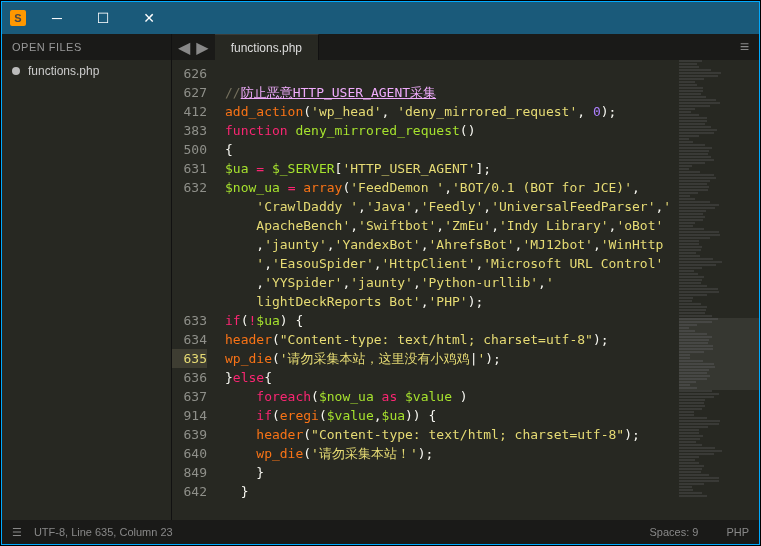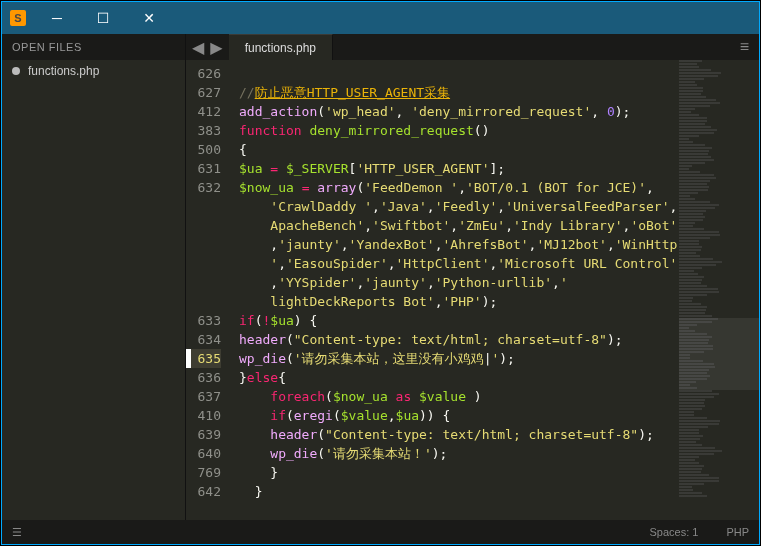--- a/index.html
+++ b/index.html
@@ -62,21 +62,21 @@
   font-size: 12px;
   padding: 3px 8px;
   cursor: pointer;
 }
 .body-area {
   flex: 1;
   display: flex;
   min-height: 0;
 }
 .sidebar {
-  width: 184px;
+  width: 170px;
   background: #272822;
   border-right: 1px solid #111;
   display: flex;
   flex-direction: column;
 }
 .sidebar-header {
   height: 26px;
   background: #1a1a18;
   color: #999;
   font-size: 11px;
@@ -143,21 +143,21 @@
   background: #272822;
   color: #8f908a;
   font-family: Consolas, monospace;
   font-size: 13px;
   text-align: right;
   padding: 4px 10px 0 0;
   line-height: 19px;
 }
 .gutter .hl { color: #e6db74; background: #3e3d32; }
 .gutter-line { height: 19px; }
-.gutter-line.hl-border { border-left: 8px solid #ffffff; margin-left:-3px; padding-left:3px; }
+.gutter-line.hl-border { border-left: 3px solid #ffffff; margin-left:-3px; padding-left:3px; }
 .code {
   flex: 1;
   font-family: Consolas, monospace;
   font-size: 13px;
   color: #f8f8f2;
   padding: 4px 0 0 8px;
   line-height: 19px;
   white-space: pre;
   overflow: hidden;
 }
@@ -187,22 +187,22 @@
   align-items: center;
   padding: 0 10px;
   color: #888;
   font-size: 11px;
 }
 .sb-burger { margin-right: 12px; }
 .sb-spacer { flex: 1; }
 .sb-seg { margin-left: 28px; }
 
 .c-comment { color: #75715e; }
-.c-url { color: #eab308; }
-.c-func { color: #f0abfc; }
+.c-url { color: #f0abfc; }
+.c-func { color: #f97316; }
 .c-kw { color: #f92672; }
 .c-str { color: #e6db74; }
 .c-num { color: #ae81ff; }
 .c-var { color: #a6e22e; }
 .underline { text-decoration: underline; }
 </style>
 </head>
 <body>
 
 <div class="window">
@@ -253,24 +253,24 @@
             <div class="gutter-line"></div>
             <div class="gutter-line"></div>
             <div class="gutter-line"></div>
             <div class="gutter-line"></div>
             <div class="gutter-line"></div>
             <div class="gutter-line">633</div>
             <div class="gutter-line">634</div>
             <div class="gutter-line hl hl-border">635</div>
             <div class="gutter-line">636</div>
             <div class="gutter-line">637</div>
-            <div class="gutter-line">410</div>
+            <div class="gutter-line">914</div>
             <div class="gutter-line">639</div>
             <div class="gutter-line">640</div>
-            <div class="gutter-line">769</div>
+            <div class="gutter-line">849</div>
             <div class="gutter-line">642</div>
           </div>
         <div class="code" id="code"><div>&nbsp;</div><div><span class="c-comment">//</span><span class="c-url underline">防止恶意HTTP_USER_AGENT采集</span></div><div><span class="c-func">add_action</span><span>(</span><span class="c-str">'wp_head'</span><span>, </span><span class="c-str">'deny_mirrored_request'</span><span>, </span><span class="c-num">0</span><span>);</span></div><div><span class="c-kw">function</span><span> </span><span class="c-var">deny_mirrored_request</span><span>()</span></div><div><span>{</span></div><div><span class="c-var">$ua</span><span> </span><span class="c-kw">=</span><span> </span><span class="c-var">$_SERVER</span><span>[</span><span class="c-str">'HTTP_USER_AGENT'</span><span>];</span></div><div><span class="c-var">$now_ua</span><span> </span><span class="c-kw">=</span><span> </span><span class="c-func">array</span><span>(</span><span class="c-str">'FeedDemon '</span><span>,</span><span class="c-str">'BOT/0.1 (BOT for JCE)'</span><span>,</span></div><div><span class="c-str">    '</span><span class="c-str">CrawlDaddy '</span><span>,</span><span class="c-str">'Java'</span><span>,</span><span class="c-str">'Feedly'</span><span>,</span><span class="c-str">'UniversalFeedParser'</span><span>,</span><span class="c-str">'</span></div><div><span class="c-str">    ApacheBench'</span><span>,</span><span class="c-str">'Swiftbot'</span><span>,</span><span class="c-str">'ZmEu'</span><span>,</span><span class="c-str">'Indy Library'</span><span>,</span><span class="c-str">'oBot'</span></div><div><span>    ,</span><span class="c-str">'jaunty'</span><span>,</span><span class="c-str">'YandexBot'</span><span>,</span><span class="c-str">'AhrefsBot'</span><span>,</span><span class="c-str">'MJ12bot'</span><span>,</span><span class="c-str">'WinHttp</span></div><div><span class="c-str">    '</span><span>,</span><span class="c-str">'EasouSpider'</span><span>,</span><span class="c-str">'HttpClient'</span><span>,</span><span class="c-str">'Microsoft URL Control'</span></div><div><span>    ,</span><span class="c-str">'YYSpider'</span><span>,</span><span class="c-str">'jaunty'</span><span>,</span><span class="c-str">'Python-urllib'</span><span>,</span><span class="c-str">'</span></div><div><span class="c-str">    lightDeckReports Bot'</span><span>,</span><span class="c-str">'PHP'</span><span>);</span></div><div><span class="c-kw">if</span><span>(</span><span class="c-kw">!</span><span class="c-var">$ua</span><span>) {</span></div><div><span class="c-func">header</span><span>(</span><span class="c-str">"Content-type: text/html; charset=utf-8"</span><span>);</span></div><div><span class="c-func">wp_die</span><span>(</span><span class="c-str">'请勿采集本站，这里没有小鸡鸡</span><span>|</span><span class="c-str">'</span><span>);</span></div><div><span>}</span><span class="c-kw">else</span><span>{</span></div><div><span>    </span><span class="c-kw">foreach</span><span>(</span><span class="c-var">$now_ua</span><span> </span><span class="c-kw">as</span><span> </span><span class="c-var">$value</span><span> )</span></div><div><span>    </span><span class="c-kw">if</span><span>(</span><span class="c-func">eregi</span><span>(</span><span class="c-var">$value</span><span>,</span><span class="c-var">$ua</span><span>)) {</span></div><div><span>    </span><span class="c-func">header</span><span>(</span><span class="c-str">"Content-type: text/html; charset=utf-8"</span><span>);</span></div><div><span>    </span><span class="c-func">wp_die</span><span>(</span><span class="c-str">'请勿采集本站！'</span><span>);</span></div><div><span>    }</span></div><div><span>  }</span></div></div>
         <div class="minimap" id="minimap">
           <div class="mm-line" style="width: 47%;"></div>
             <div class="mm-line" style="width: 37%;"></div>
             <div class="mm-line" style="width: 41%;"></div>
             <div class="mm-line" style="width: 66%;"></div>
             <div class="mm-line" style="width: 88%;"></div>
             <div class="mm-line" style="width: 81%;"></div>
@@ -415,17 +415,18 @@
             <div class="mm-line" style="width: 49%;"></div>
             <div class="mm-line" style="width: 59%;"></div>
             <div class="mm-view"></div>
         </div>
       </div>
     </div>
   </div>
 
   <div class="statusbar">
     <span class="sb-burger">☰</span>
+    <span>UTF-8, Line 635, Column 23</span>
     <span class="sb-spacer"></span>
-    <span class="sb-seg">Spaces: 1</span>
+    <span class="sb-seg">Spaces: 9</span>
     <span class="sb-seg">PHP</span>
   </div>
 </div>
 
 </body></html>

